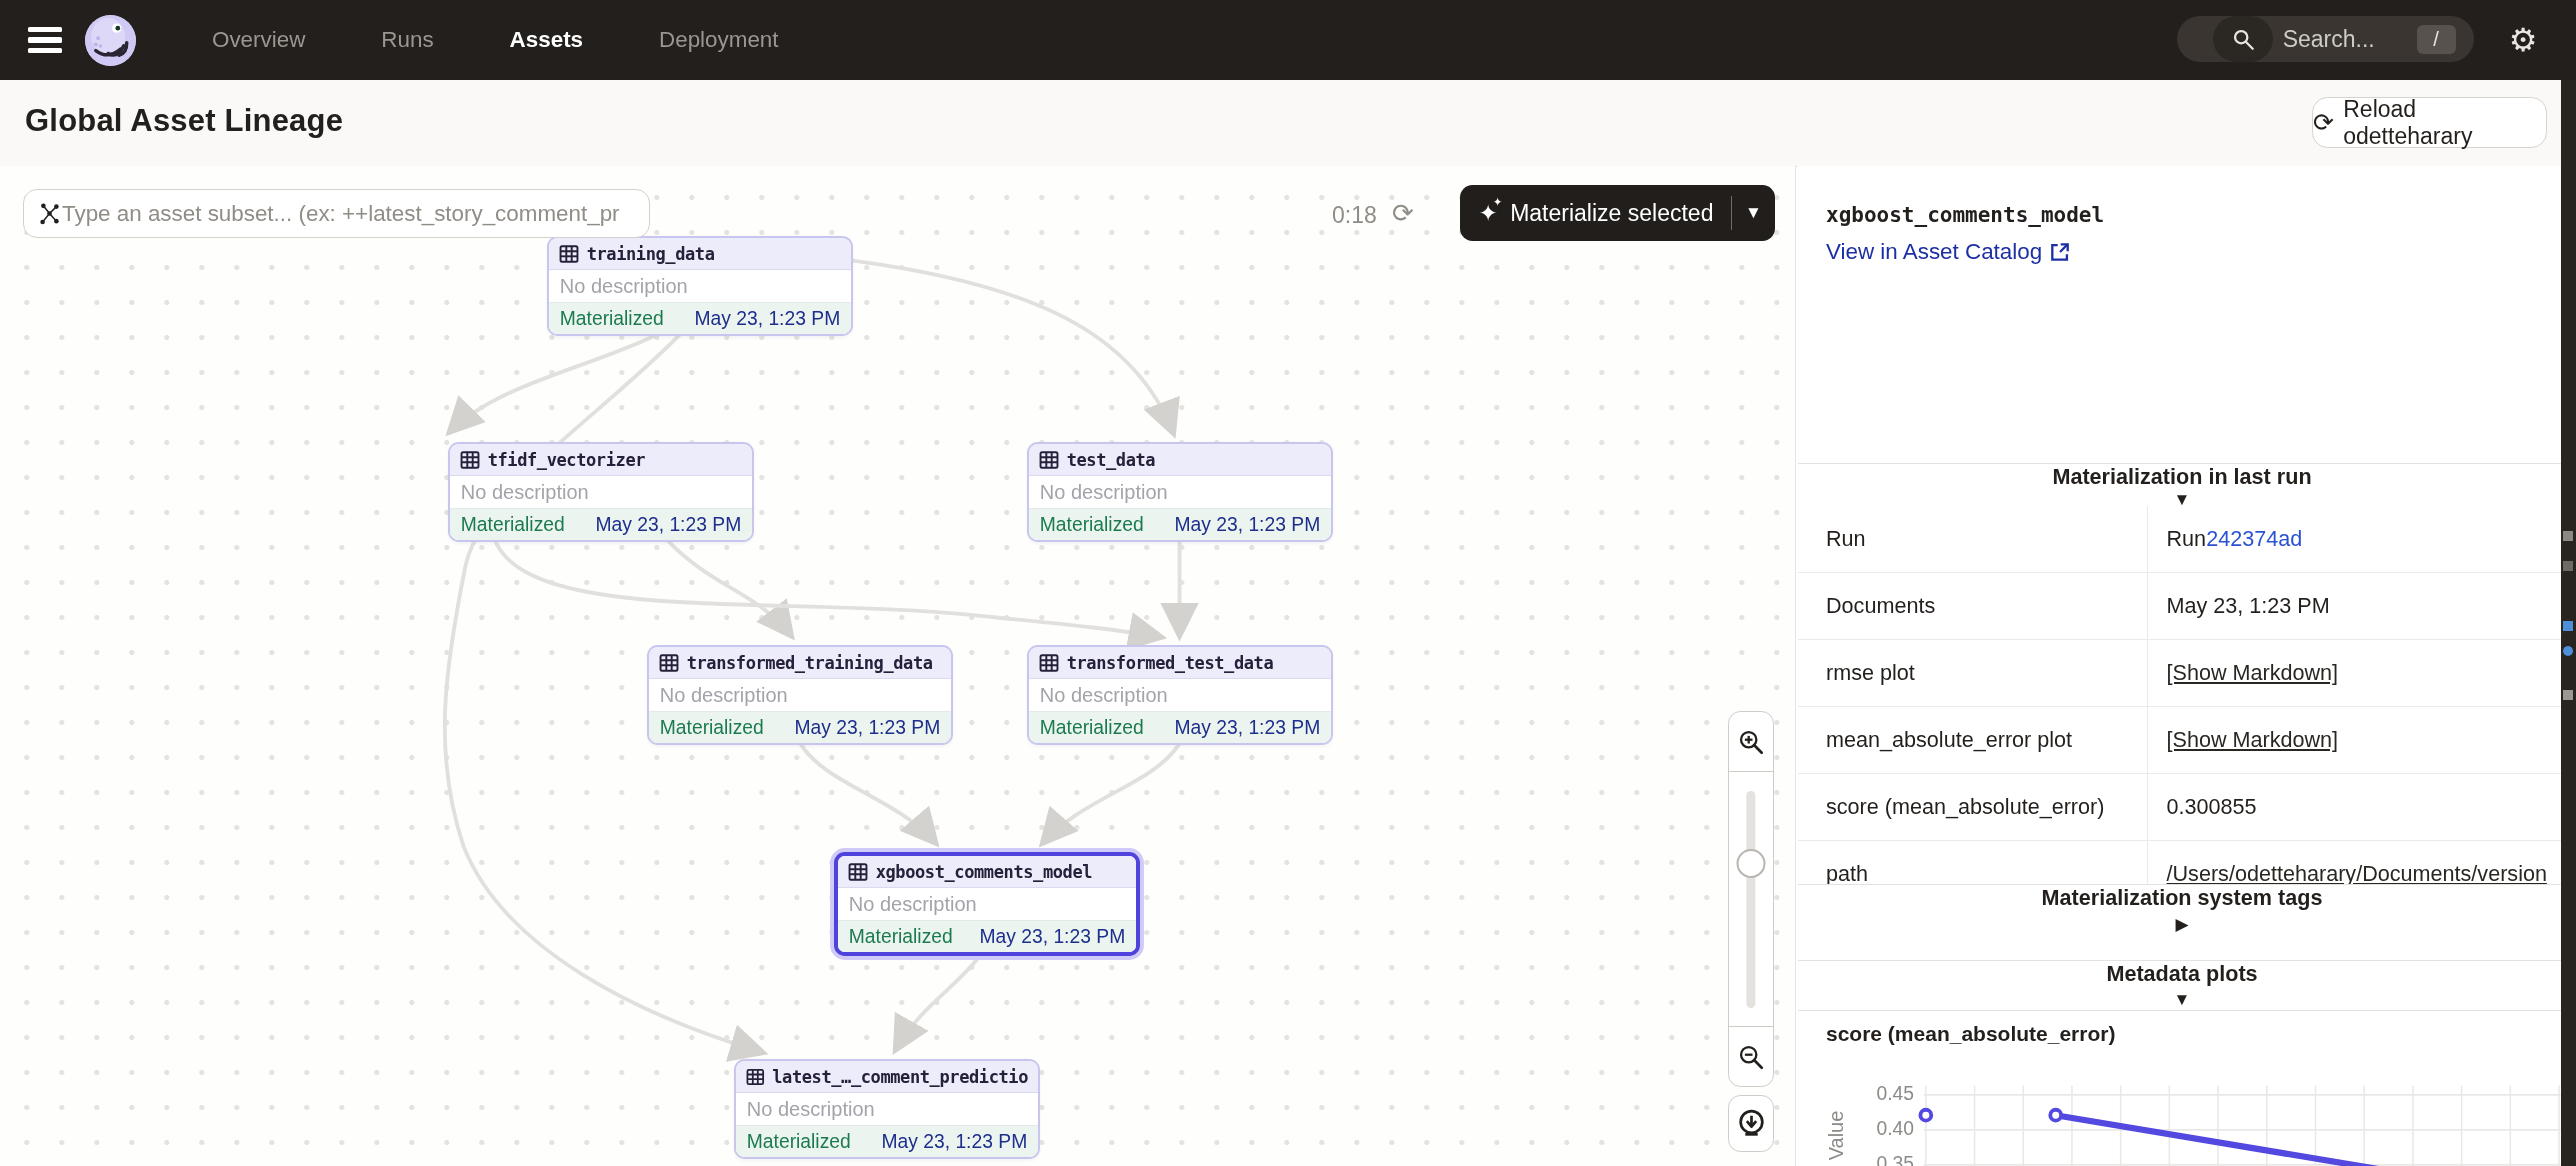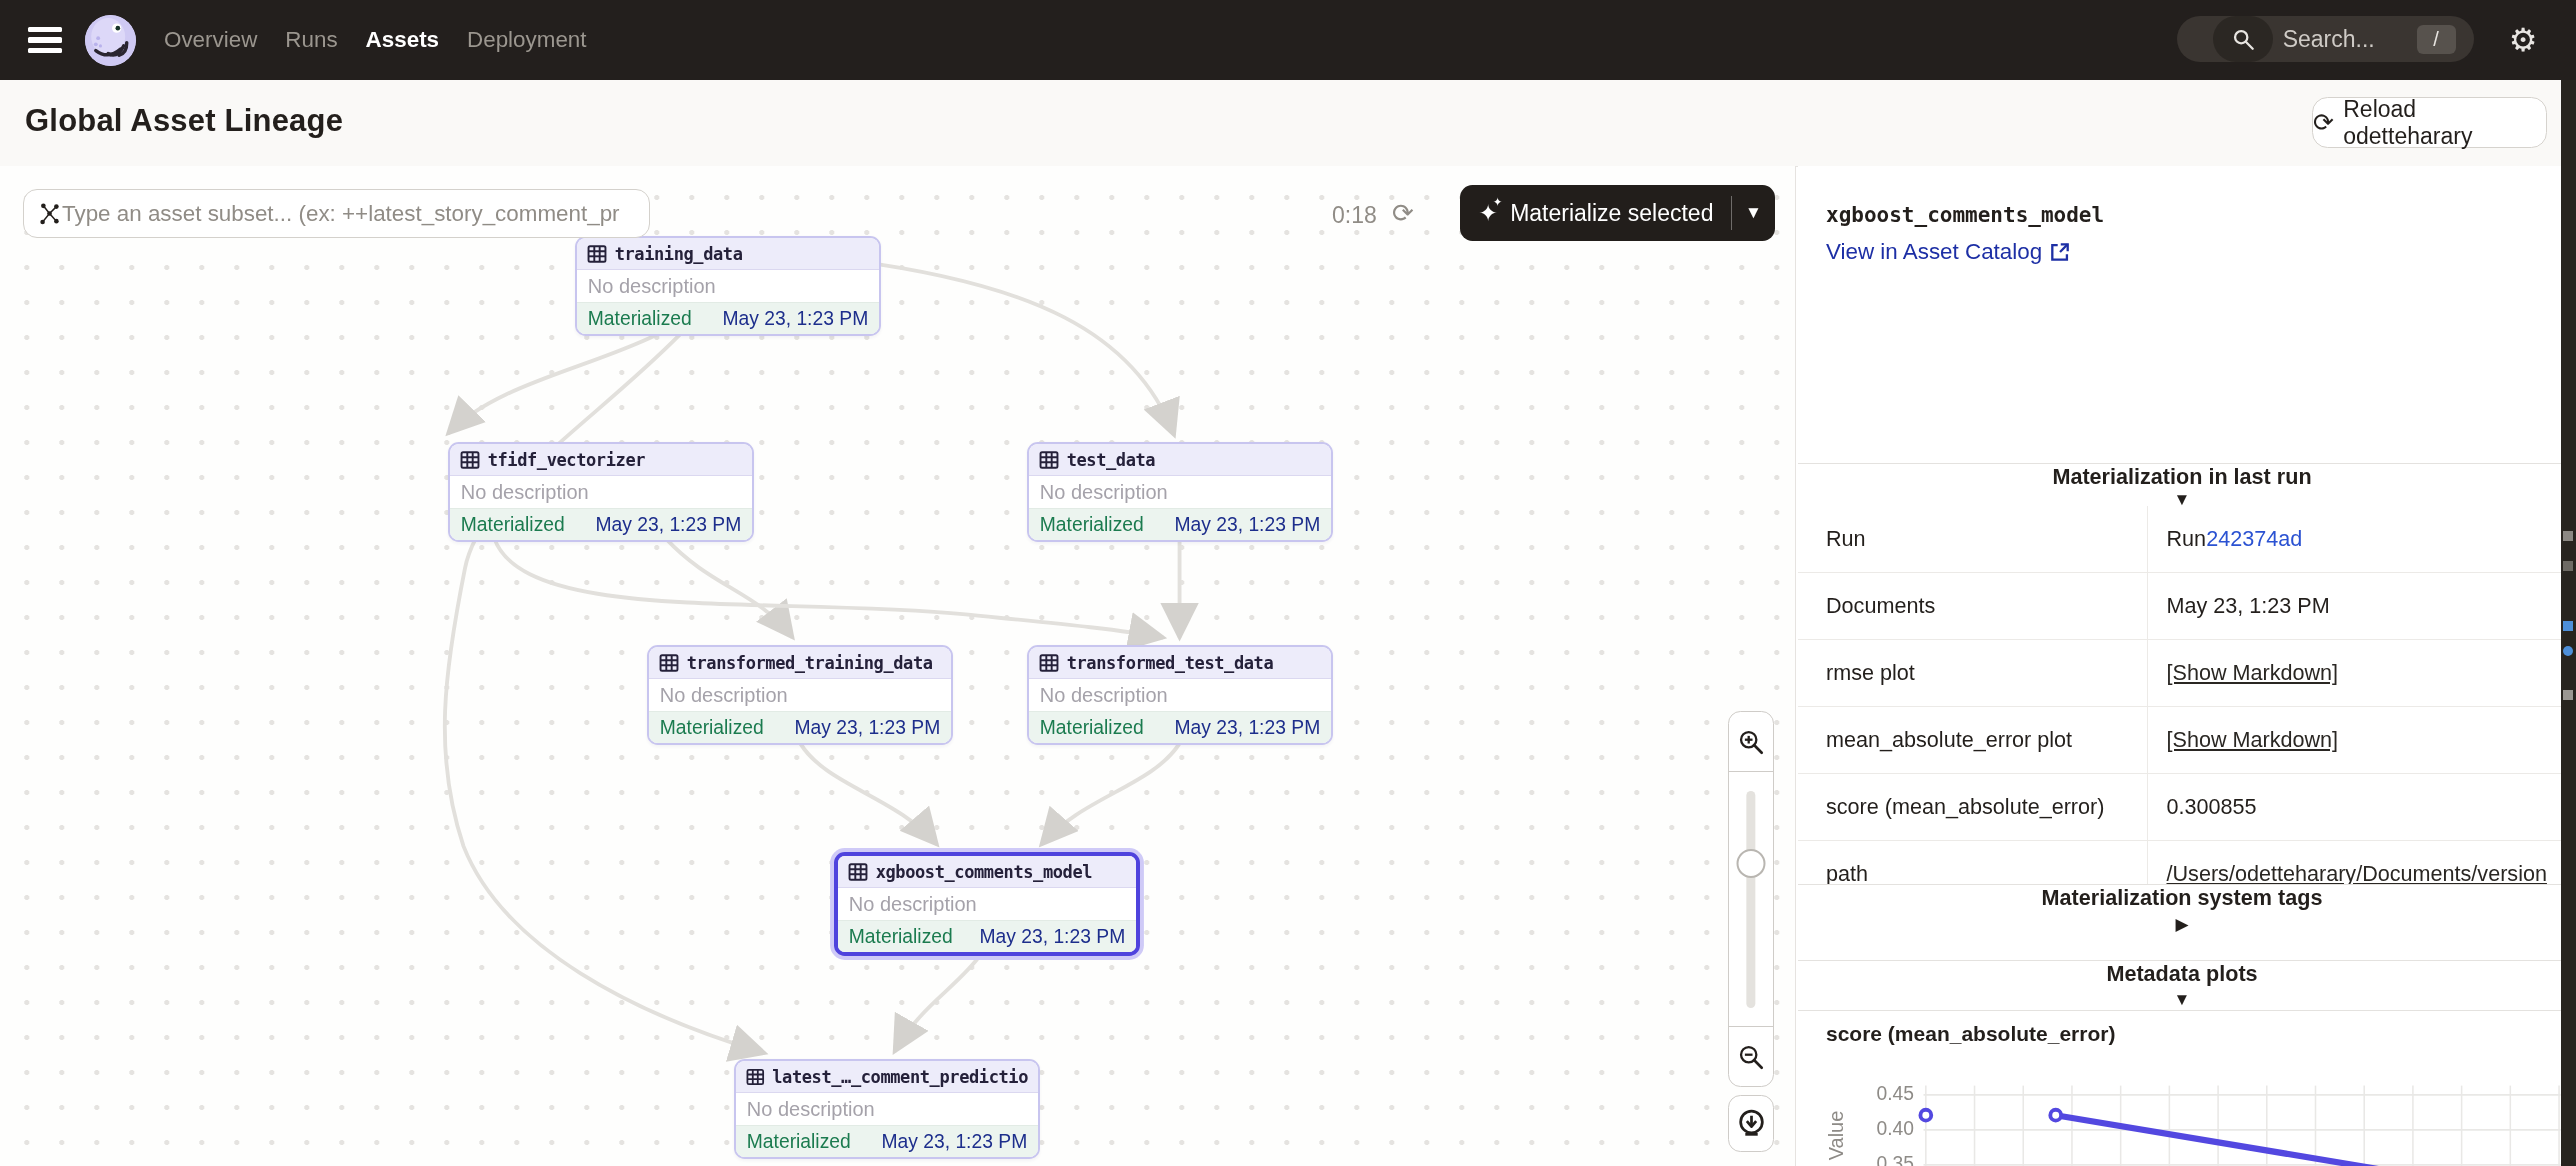--- a/index.html
+++ b/index.html
@@ -7,21 +7,21 @@
     font-family:"Liberation Sans", sans-serif; color:#231F1C; }
 
   
   #topbar { position:absolute; left:0; top:0; width:2576px; height:80px; background:#231F1D;
     display:flex; align-items:center; }
   #hamburger { width:34px; height:26px; margin-left:28px; display:flex; flex-direction:column;
     justify-content:space-between; cursor:pointer; }
   #hamburger div { height:5.4px; background:#FFFFFF; border-radius:1.5px; }
   #logo { width:51px; height:51px; margin-left:23px; border-radius:50%; position:relative; overflow:hidden;
     background:#CFC9F3; }
-  .nav-item { font-size:22.4px; color:#9B968F; margin-left:28px; cursor:pointer; }
+  .nav-item { font-size:22.4px; color:#9B968F; margin-left:76px; cursor:pointer; }
   .nav-item.active { color:#FFFFFF; font-weight:bold; }
   #search-pill { position:absolute; left:2177px; top:16px; width:297px; height:46px; background:#3A3531;
     border-radius:23px; display:flex; align-items:center;justify-content:center; }
   #search-pill .lens-wrap { width:60px; height:46px; background:#2B2723; border-radius:23px;
     display:flex; align-items:center; justify-content:center; }
   #search-input { background:transparent; border:none; outline:none; color:#D9D5D0; font-size:23px;
     width:155px; margin-left:9.3px; font-family:"Liberation Sans",sans-serif; }
   #search-input::placeholder { color:#CFCBC6; }
   #slash-badge { position:absolute; right:18.5px; top:9.3px; width:39px; height:29px; background:#57524D;
     border-radius:6.2px; color:#E8E5E1; font-size:20px; display:flex; align-items:center; justify-content:center; }
@@ -182,21 +182,21 @@
       <path d="M 862 482 C 922 546, 980 550, 1026 610" marker-end="url(#arrow)"></path>
       <path d="M 640 482 C 680 592, 1000 556, 1250 580 C 1380 593, 1452 600, 1506 610" marker-end="url(#arrow)"></path>
       <path d="M 1527 482 C 1527 522, 1527 562, 1527 610" marker-end="url(#arrow)"></path>
       <path d="M 1036 747 C 1070 802, 1160 816, 1213 878" marker-end="url(#arrow)"></path>
       <path d="M 1527 747 C 1492 802, 1402 816, 1348 878" marker-end="url(#arrow)"></path>
       <path d="M 1270 1020 C 1240 1062, 1192 1086, 1158 1146" marker-end="url(#arrow)"></path>
     </g>
   </svg>
 
   <div id="nodes-layer">
-      <div class="asset-node" style="left: 547px; top: 70px; margin-left: 28px;">
+      <div class="asset-node" style="left: 547px; top: 70px;">
         <div class="node-head">
           <svg width="20" height="20" viewBox="0 0 26 26">
             <rect x="2" y="3" width="22" height="20" rx="2" fill="none" stroke="#25213A" stroke-width="2.5"></rect>
             <line x1="2" y1="9.5" x2="24" y2="9.5" stroke="#25213A" stroke-width="2.5"></line>
             <line x1="9.5" y1="3" x2="9.5" y2="23" stroke="#25213A" stroke-width="2.5"></line>
             <line x1="16.5" y1="3" x2="16.5" y2="23" stroke="#25213A" stroke-width="2.5"></line>
             <line x1="2" y1="16" x2="24" y2="16" stroke="#25213A" stroke-width="2.5"></line>
           </svg>
           <span class="node-title">training_data</span>
         </div>

